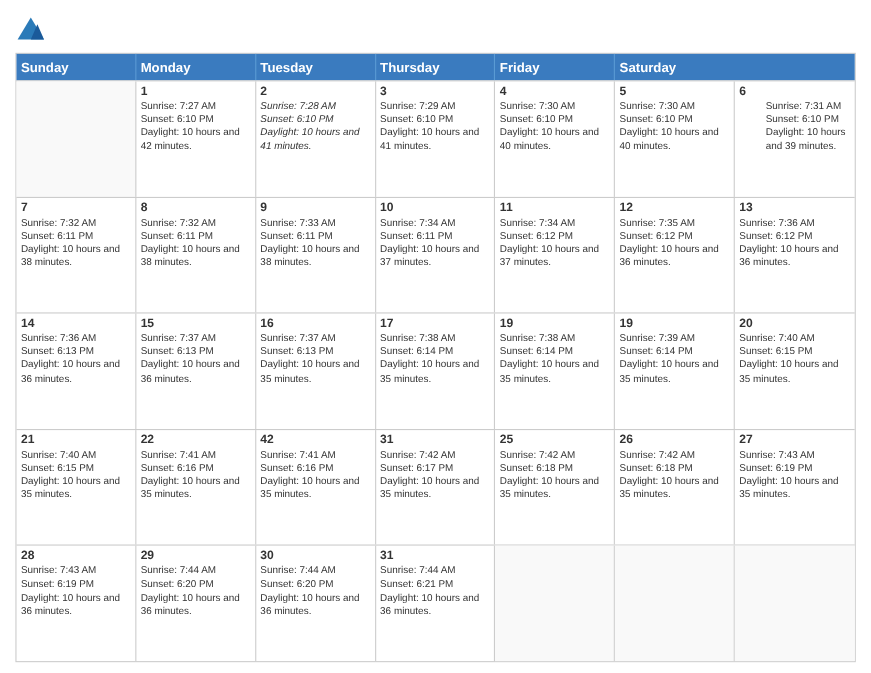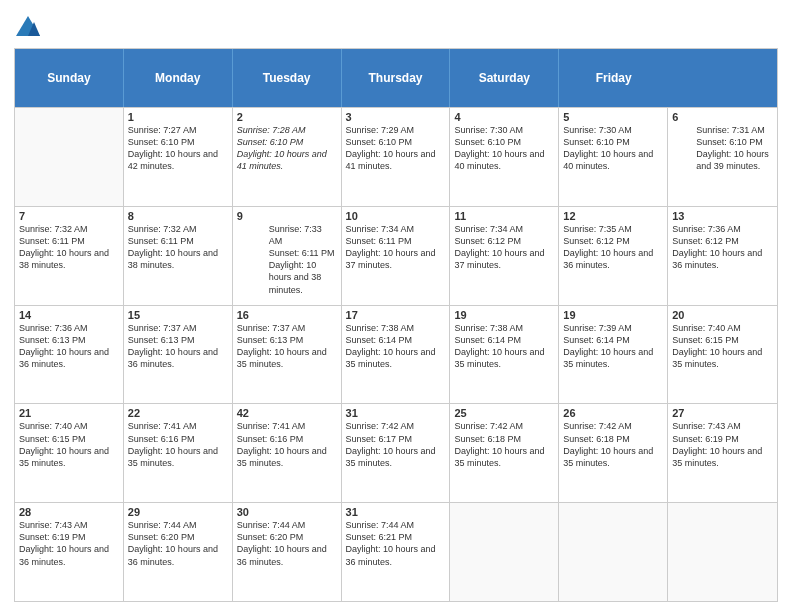--- a/index.html
+++ b/index.html
@@ -69,22 +69,21 @@
     }
     .cal-header-row {
       display: grid;
       grid-template-columns: repeat(7, 1fr);
       background: #3a7bbf;
     }
     .cal-header-cell {
       color: #fff;
       font-weight: bold;
       font-size: 12px;
-      padding: 22px 4px;
-      text-align: center;
+      padding: 5px 4px;
       border-right: 1px solid #5a9bd4;
     }
     .cal-header-cell:last-child { border-right: none; }
     .cal-body {
       flex: 1;
       display: flex;
       flex-direction: column;
     }
     .cal-row {
       display: grid;
@@ -135,22 +134,22 @@
       <div class="subtitle"></div>
     </div>
   </div>
 
   <div class="calendar">
     <div class="cal-header-row">
     <div class="cal-header-cell">Sunday</div>
         <div class="cal-header-cell">Monday</div>
         <div class="cal-header-cell">Tuesday</div>
         <div class="cal-header-cell">Thursday</div>
+        <div class="cal-header-cell">Friday</div>
         <div class="cal-header-cell">Saturday</div>
-        <div class="cal-header-cell">Friday</div>
       </div>
     <div class="cal-body">
     <div class="cal-row">
           <div class="cal-cell empty"></div>
           <div class="cal-cell">
             <span class="day-num">1</span>
             <div class="cell-info" style="white-space: pre-line;">Sunrise: 7:27 AM
 Sunset: 6:10 PM
 Daylight: 10 hours and 42 minutes.</div>
           </div>
@@ -193,21 +192,21 @@
 Daylight: 10 hours and 38 minutes.</div>
           </div>
           <div class="cal-cell">
             <span class="day-num">8</span>
             <div class="cell-info" style="white-space: pre-line;">Sunrise: 7:32 AM
 Sunset: 6:11 PM
 Daylight: 10 hours and 38 minutes.</div>
           </div>
           <div class="cal-cell">
             <span class="day-num">9</span>
-            <div class="cell-info" style="white-space: pre-line; margin-left: 32px;">Sunrise: 7:33 AM
+            <div class="cell-info" style="white-space: pre-line;">Sunrise: 7:33 AM
 Sunset: 6:11 PM
 Daylight: 10 hours and 38 minutes.</div>
           </div>
           <div class="cal-cell">
             <span class="day-num">10</span>
             <div class="cell-info" style="white-space: pre-line;">Sunrise: 7:34 AM
 Sunset: 6:11 PM
 Daylight: 10 hours and 37 minutes.</div>
           </div>
           <div class="cal-cell">

